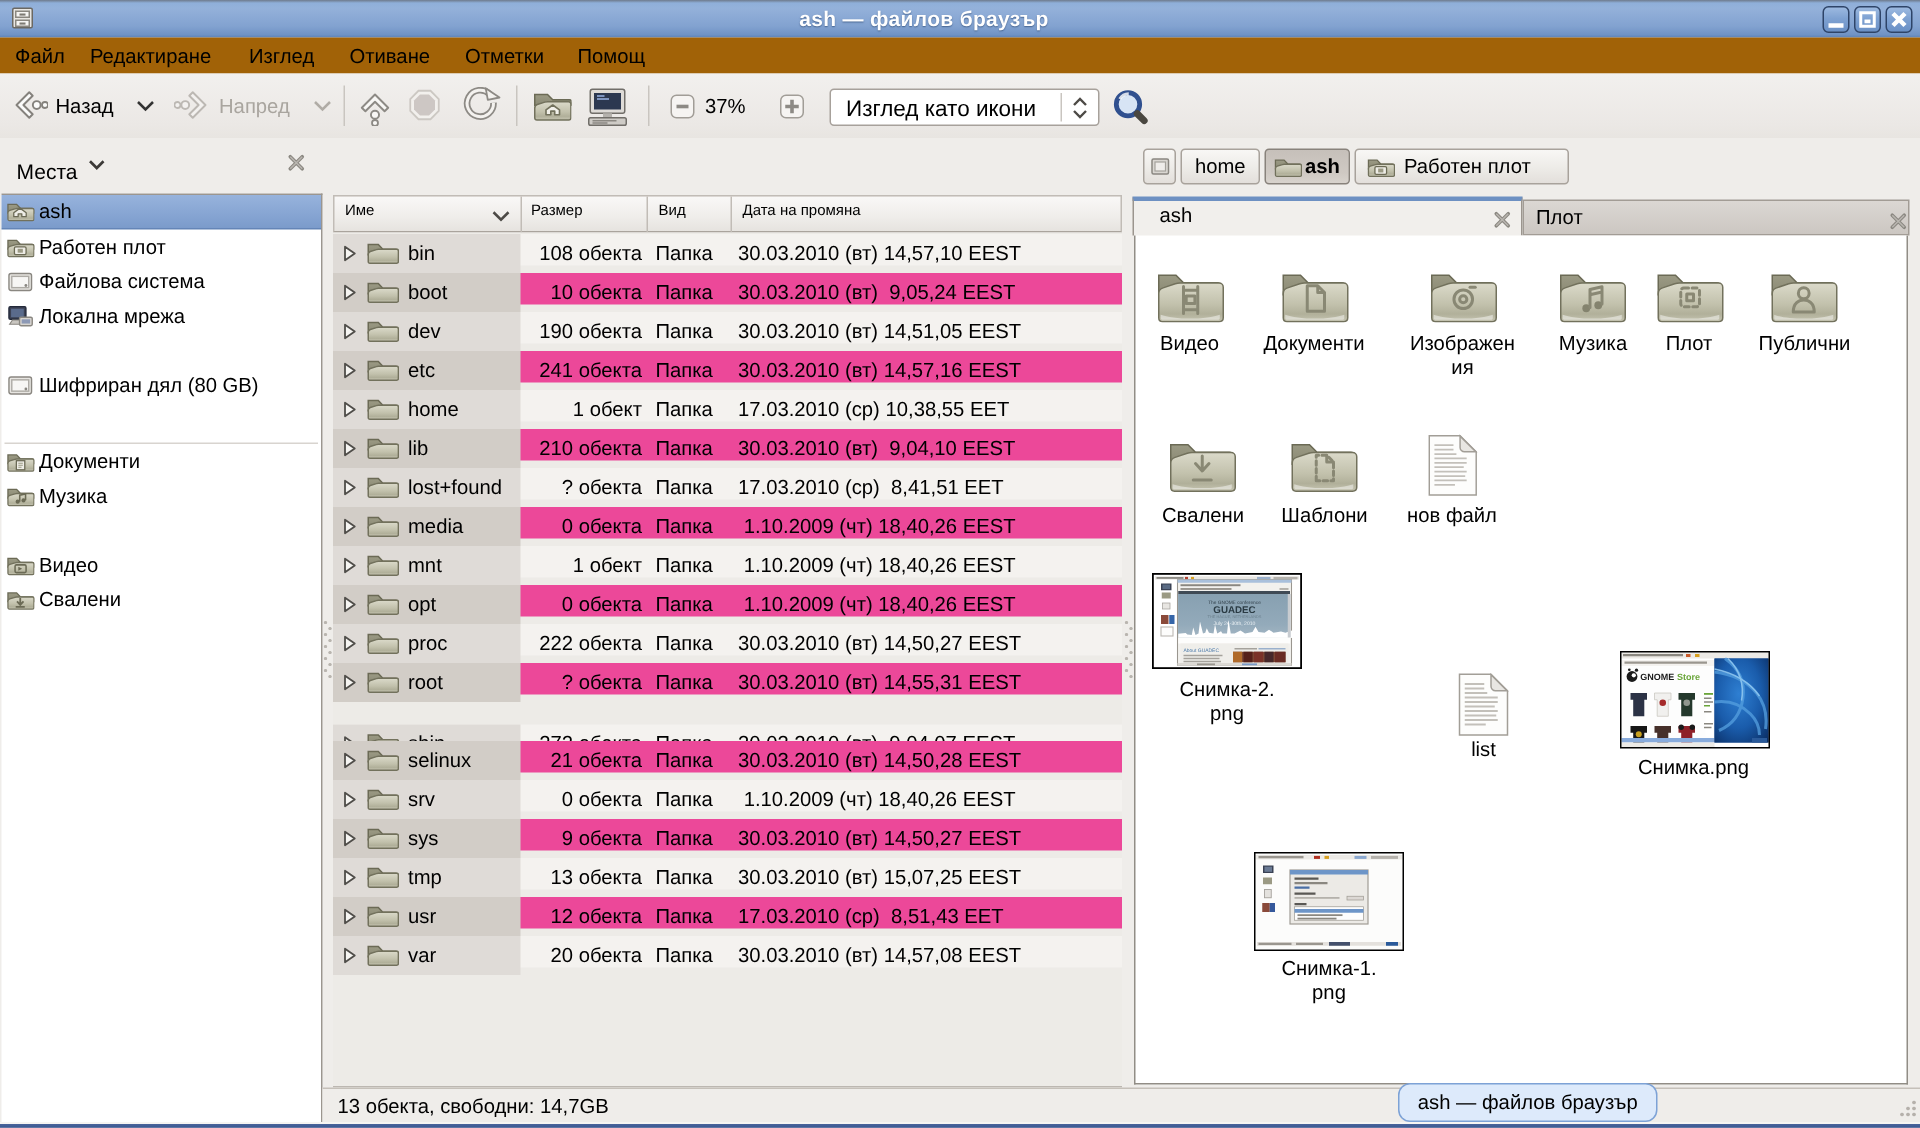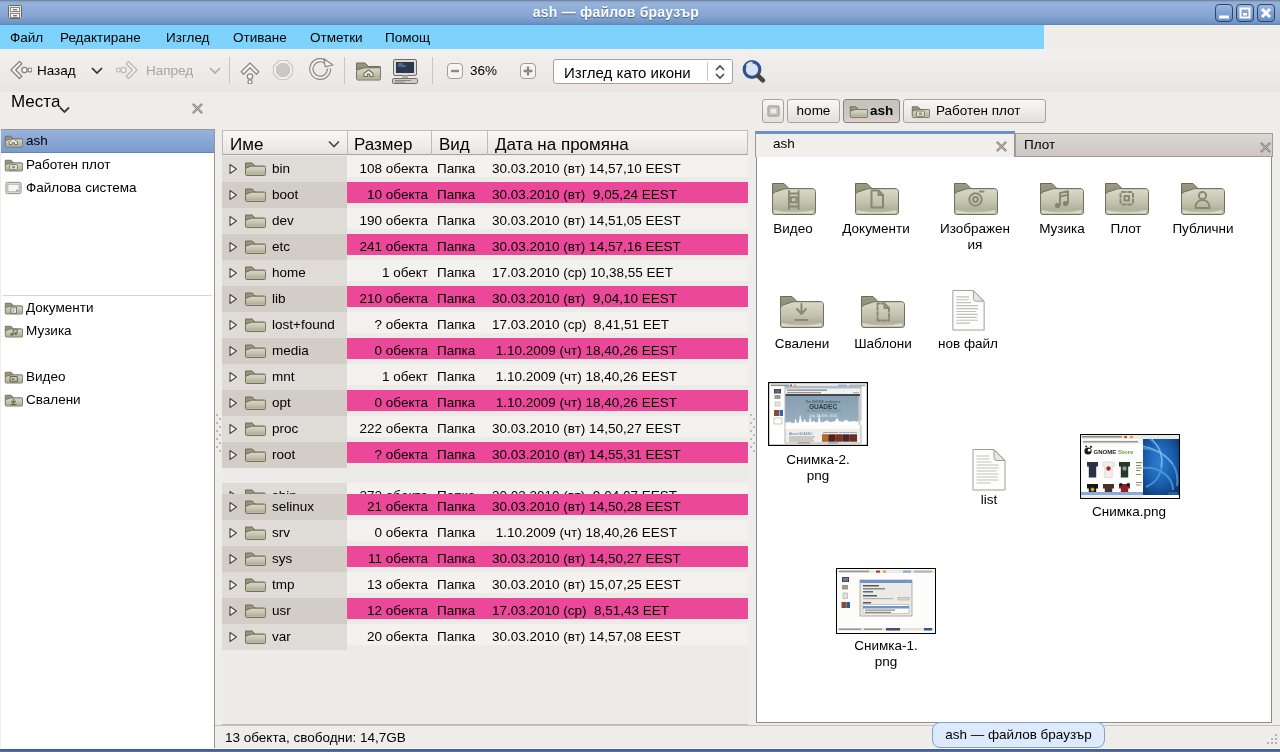--- a/index.html
+++ b/index.html
@@ -3,36 +3,36 @@
 <style>
 *{margin:0;padding:0;box-sizing:border-box}
 html,body{width:1280px;height:752px;overflow:hidden}
 body{font-family:"Liberation Sans",sans-serif;background:#efedea;position:relative;color:#000}
 .ab{position:absolute}
 #title{left:0;top:0;width:1280px;height:25px;
  background:linear-gradient(180deg,#6e7a8c 0,#8fafd9 8%,#94b1da 22%,#82a2d0 70%,#7093c5 92%,#5d83b8 100%)}
 #title .txt{left:0;top:4px;width:1232px;text-align:center;font-size:14px;font-weight:bold;color:#fff;text-shadow:0 1px 1px #44628e;letter-spacing:.2px}
 .winbtn{top:4px;width:18px;height:18px;border:1px solid #2e4468;border-radius:4px;
  background:linear-gradient(180deg,#9cb9e0 0,#7fa2d2 45%,#6a90c6 100%)}
-#menubar{left:0;top:25px;width:1044px;height:24px;background:#7dd3fc}
+#menubar{left:0;top:25px;width:1280px;height:24px;background:#a16207}
 #menubar span{position:absolute;top:5px;font-size:13.5px}
 #toolbar{left:0;top:49px;width:1280px;height:43px;background:linear-gradient(180deg,#f2f0ee 0,#ebe8e5 80%,#e8e5e1 100%)}
 #toolbar .ic{position:absolute}
 .tsep{top:8px;width:1px;height:27px;background:#c9c5c0}
 .tbtxt{font-size:13.5px;top:14px;position:absolute}
 #places-hd{left:0;top:92px;width:215px;height:37px;background:#efedea}
 #sidebar{left:1px;top:129px;width:214px;height:619px;background:#fff;border-top:1px solid #9b968f;border-right:1px solid #9b968f}
 .srow{position:absolute;left:0;width:213px;height:23px;font-size:13.5px}
 .srow .t{position:absolute;left:25px;top:3px;white-space:nowrap}
 .srow svg{position:absolute;left:3px;top:3px;width:19px;height:16px}
 #ssel{background:linear-gradient(180deg,#97b3dc 0,#89a7d4 50%,#7b9bcb 100%);border-bottom:1px solid #6485b7}
 #lhead{left:222px;top:130px;width:526px;height:25px;
  background:linear-gradient(180deg,#f9f8f7 0,#efedea 60%,#e6e3df 100%);
  border:1px solid #c1bcb6;border-bottom:1px solid #aaa49d}
-#lhead span{position:absolute;top:4px;font-size:17px}
+#lhead span{position:absolute;top:4px;font-size:10px}
 #lhead .cb{position:absolute;top:0;width:1px;height:24px;background:#c1bcb6}
 #listbody{left:222px;top:155px;width:526px;height:570px;background:#edebe7;border-bottom:1px solid #bcb7b1}
 .row{position:absolute;left:0;width:526px;height:21px}
 .row.ev{background:#f4f2ef}.row.od{background:#ec4899}
 .row .nbg{position:absolute;left:0;top:0;width:125px;height:26px}
 .ev .nbg{background:#dfdbd7}.od .nbg{background:#d2cdc7}
 .row svg.ex{position:absolute;left:6px;top:7px}
 .row svg.fi{position:absolute;left:22px;top:4px}
 .row .nm{position:absolute;left:50px;top:5px;font-size:13.5px}
 .row .sz{position:absolute;left:112px;top:5px;width:94px;text-align:right;font-size:13.5px;white-space:nowrap}
@@ -173,21 +173,21 @@
   <rect x="12" y="17.5" width="6" height="3" fill="#b5b2ad"></rect>
   <rect x="2.5" y="20.5" width="25" height="5" rx="1.2" fill="#cecbc6" stroke="#716e69"></rect>
   <path d="M5,22.5 h16 M5,24 h10" stroke="#8b8882" stroke-width="1"></path>
  </svg>
  <div class="ab tsep" style="left:432px"></div>
 
  <svg class="ic" style="left:446px;top:13px" width="18" height="18" viewBox="0 0 18 18">
   <rect x="1.5" y="1.5" width="15" height="15" rx="3.5" fill="#f6f4f2" stroke="#a19d97"></rect>
   <rect x="5" y="7.8" width="8" height="2.4" fill="#8d8a85"></rect>
  </svg>
- <span class="tbtxt" style="left:470px">36%</span>
+ <span class="tbtxt" style="left:470px">37%</span>
  <svg class="ic" style="left:519px;top:13px" width="18" height="18" viewBox="0 0 18 18">
   <rect x="1.5" y="1.5" width="15" height="15" rx="3.5" fill="#f6f4f2" stroke="#a19d97"></rect>
   <path d="M9,4.5 v9 M4.5,9 h9" stroke="#8d8a85" stroke-width="2.4"></path>
  </svg>
 
  <div class="ab" style="left:553px;top:10px;width:180px;height:25px;background:#fff;border:1px solid #a7a19b;border-radius:3px">
   <span style="position:absolute;left:10px;top:4px;font-size:15px">Изглед като икони</span>
   <div style="position:absolute;right:24px;top:2px;width:1px;height:19px;background:#c9c5c0"></div>
   <svg style="position:absolute;right:5px;top:4px" width="14" height="16">
         <path d="M3,6 l4,-4 4,4 M3,10 l4,4 4,-4" fill="none" stroke="#4d4a46" stroke-width="1.6"></path>
@@ -195,21 +195,21 @@
  </div>
 
  <svg class="ic" style="left:739px;top:8px" width="30" height="29" viewBox="0 0 30 29">
   <circle cx="13" cy="12.5" r="7.8" fill="#d7e4f5" stroke="#30508f" stroke-width="3.2"></circle>
   <path d="M7.5,9 a7,7 0 0 1 6,-3.5" stroke="#fff" stroke-width="2" fill="none" opacity=".8"></path>
   <path d="M19.2,18.8 l4.6,4.6" stroke="#4a4740" stroke-width="4.6" stroke-linecap="round"></path>
  </svg>
 </div>
 
 <div id="places-hd" class="ab">
- <span class="ab" style="left:11px;top:0;font-size:17px">Места</span>
+ <span class="ab" style="left:11px;top:14px;font-size:14px">Места</span>
  <svg class="ab" style="left:58px;top:14px" width="13" height="8">
       <path d="M2,1.5 l4.5,4.5 4.5,-4.5" fill="none" stroke="#3c3a37" stroke-width="1.8"></path>
     </svg>
  <svg class="ab" style="left:191px;top:10px" width="13" height="13" viewBox="0 0 13 13">
   <path d="M2.5,2.5 l8,8 M10.5,2.5 l-8,8" stroke="#8a8780" stroke-width="2.4" stroke-linecap="round"></path>
   <path d="M2.5,2.5 l8,8 M10.5,2.5 l-8,8" stroke="#b9b6b0" stroke-width="1"></path>
  </svg>
 </div>
 <div id="sidebar" class="ab">
  <div class="srow" id="ssel" style="top:0">
@@ -227,20 +227,38 @@
       </svg>
   <span class="t">Работен плот</span>
     </div>
  <div class="srow" style="top:47px">
   <svg width="19" height="17" viewBox="0 0 19 17">
         <rect x="1.5" y="2.5" width="16" height="12" rx="1.5" fill="#e8e6e2" stroke="#8a8781"></rect>
         <rect x="3.5" y="4.5" width="12" height="8" fill="#f7f6f4" stroke="#aeaba5"></rect>
         <circle cx="13.5" cy="11" r="1" fill="#8a8781"></circle>
       </svg>
   <span class="t">Файлова система</span>
+    </div>
+ <div class="srow" style="top:70px">
+  <svg width="19" height="17" viewBox="0 0 19 17">
+        <rect x="1.5" y="1.5" width="12" height="9" rx="1" fill="#3c4254" stroke="#23293a"></rect>
+        <rect x="3" y="3" width="9" height="6" fill="#5a6b8c"></rect>
+        <path d="M4,11 l8,0 l2,3 l-12,0 z" fill="#c9c6c1" stroke="#8a8781" stroke-width=".8"></path>
+        <rect x="9" y="9" width="9" height="6" rx="1" fill="#d8d5d0" stroke="#8a8781"></rect>
+        <rect x="10.5" y="10.5" width="6" height="3" fill="#8d99b5"></rect>
+      </svg>
+  <span class="t">Локална мрежа</span>
+    </div>
+ <div class="srow" style="top:116px">
+  <svg width="19" height="17" viewBox="0 0 19 17">
+        <rect x="1.5" y="2.5" width="16" height="12" rx="1.5" fill="#e8e6e2" stroke="#8a8781"></rect>
+        <rect x="3.5" y="4.5" width="12" height="8" fill="#f7f6f4" stroke="#aeaba5"></rect>
+        <circle cx="13.5" cy="11" r="1" fill="#8a8781"></circle>
+      </svg>
+  <span class="t">Шифриран дял (80 GB)</span>
     </div>
  <div style="position:absolute;left:2px;top:165px;width:209px;height:1px;background:#d8d4cf"></div>
  <div class="srow" style="top:167px">
   <svg width="20" height="17" viewBox="0 0 22 17">
         <use href="#fldS"></use>
         <rect x="8" y="7.5" width="6.5" height="7" fill="#eeede6" stroke="#6b6a55"></rect>
         <path d="M9.5,9.5 h3.5 M9.5,11 h3.5 M9.5,12.5 h2.5" stroke="#9b9a84" stroke-width=".8"></path>
       </svg>
   <span class="t">Документи</span>
     </div>
@@ -481,21 +499,21 @@
     </div>
 <div class="row od" style="top:391px">
       <div class="nbg"></div>
 <svg class="ex" width="10" height="12">
         <path d="M2,1.5 L8.5,6 L2,10.5 Z" fill="#f6f5f2" stroke="#4f4d49" stroke-width="1.2" stroke-linejoin="round"></path>
       </svg>
 <svg class="fi" width="22" height="17" viewBox="0 0 22 17">
         <use href="#fldS"></use>
       </svg>
 <span class="nm">sys</span>
-      <span class="sz">11 обекта</span>
+      <span class="sz">9 обекта</span>
       <span class="vd">Папка</span>
       <span class="dt">30.03.2010 (вт) 14,50,27 EEST</span>
     </div>
 <div class="row ev" style="top:417px">
       <div class="nbg"></div>
 <svg class="ex" width="10" height="12">
         <path d="M2,1.5 L8.5,6 L2,10.5 Z" fill="#f6f5f2" stroke="#4f4d49" stroke-width="1.2" stroke-linejoin="round"></path>
       </svg>
 <svg class="fi" width="22" height="17" viewBox="0 0 22 17">
         <use href="#fldS"></use>

